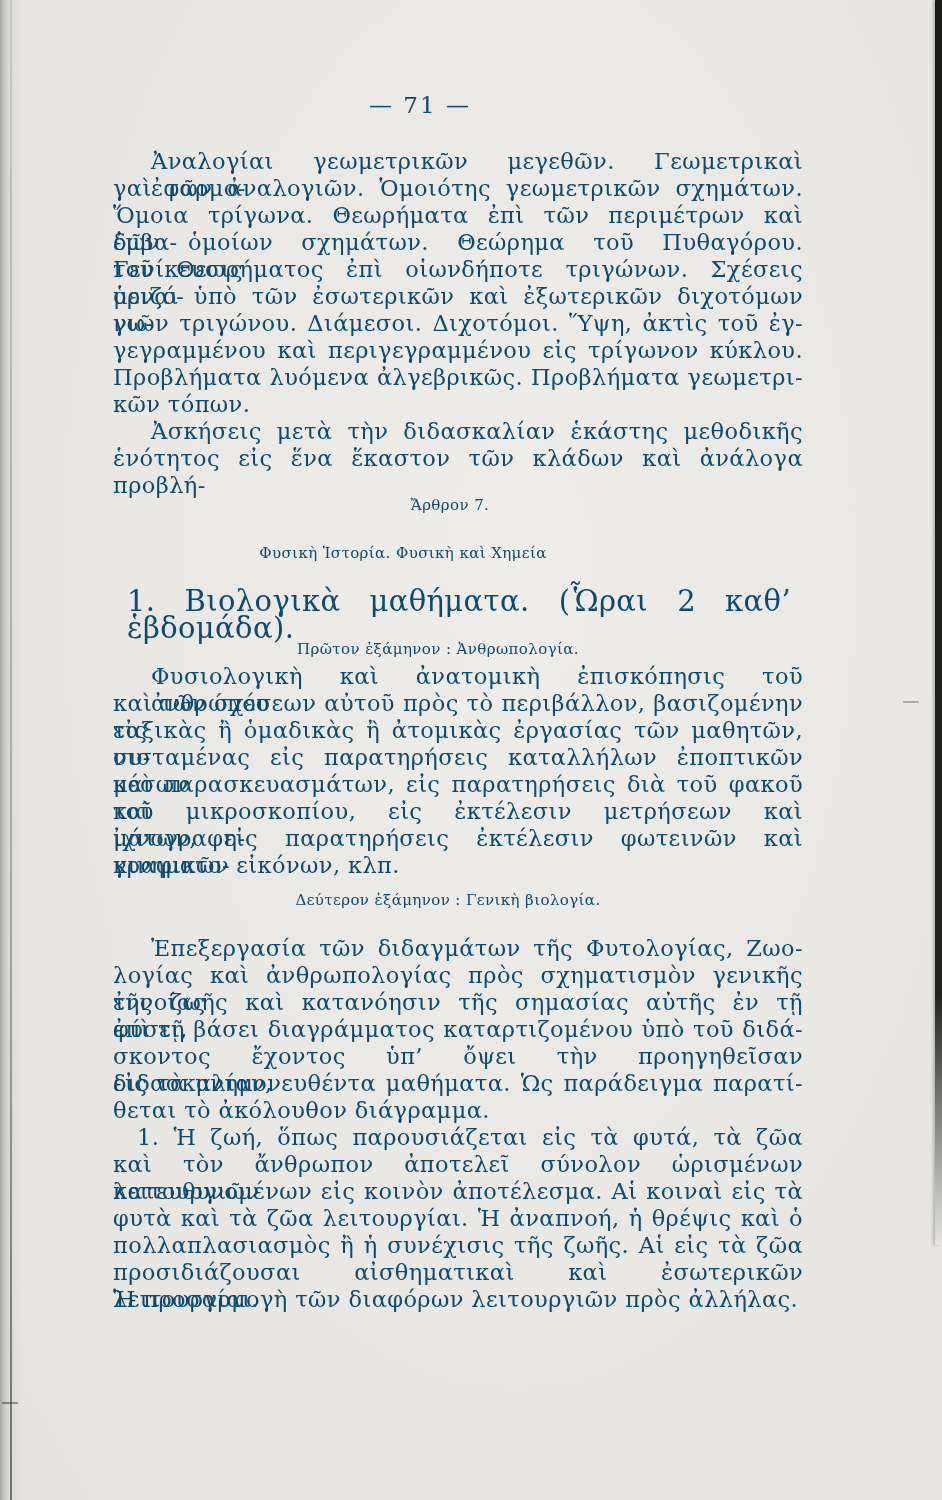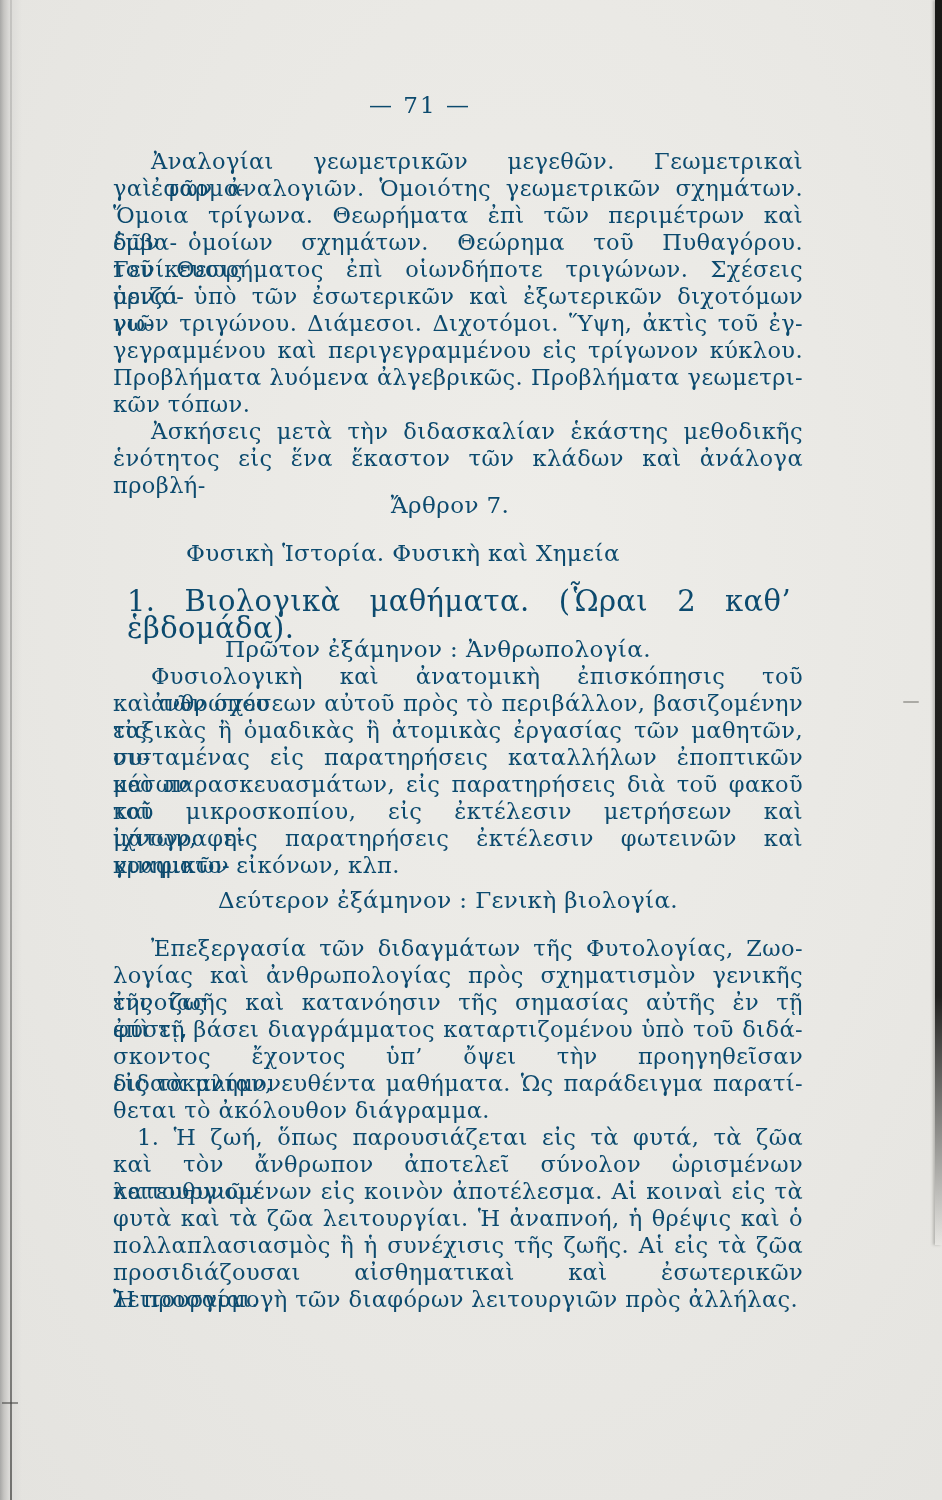--- a/index.html
+++ b/index.html
@@ -47,21 +47,21 @@
   }
   .ln{
     height:27px;line-height:27px;
     text-align:justify;text-align-last:justify;
     white-space:normal;overflow:visible;
   }
   .ln.end{text-align-last:left;}
   .ln.ind{padding-left:38px;}
   .ln.ind2{padding-left:24px;}
   .heading{
-    height:27px;line-height:27px;text-align:center;font-size:23px;
+    height:27px;line-height:27px;text-align:center;font-size:15px;
   }
   .heading .inner{display:inline-block;}
   .h-article{margin-top:20px;}
   .h-article .inner{transform:translateX(-8px);}
   .h-section{margin-top:21px;}
   .h-section .inner{transform:translateX(-55px);}
   .course-item{
     margin-top:21px;height:27px;line-height:27px;
     text-align:justify;text-align-last:justify;
     padding-left:14px;padding-right:12px;font-size:29px;

